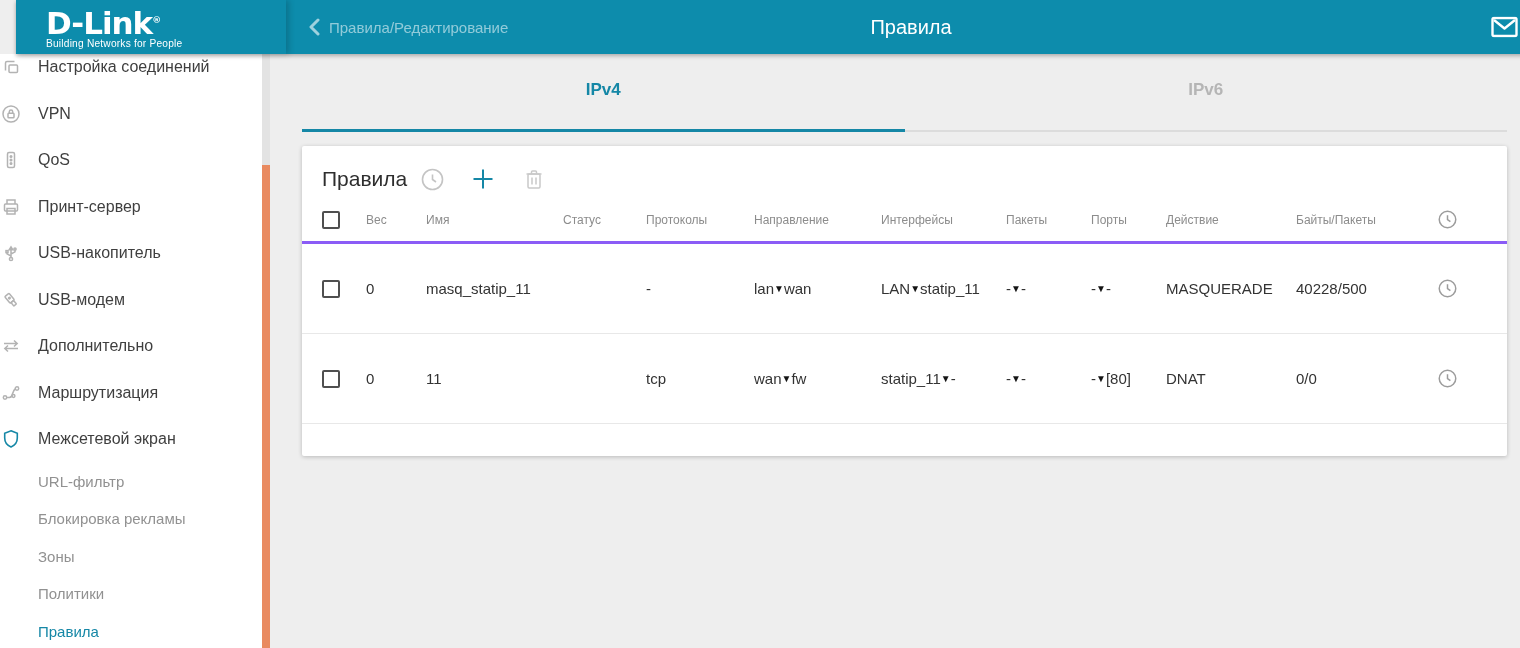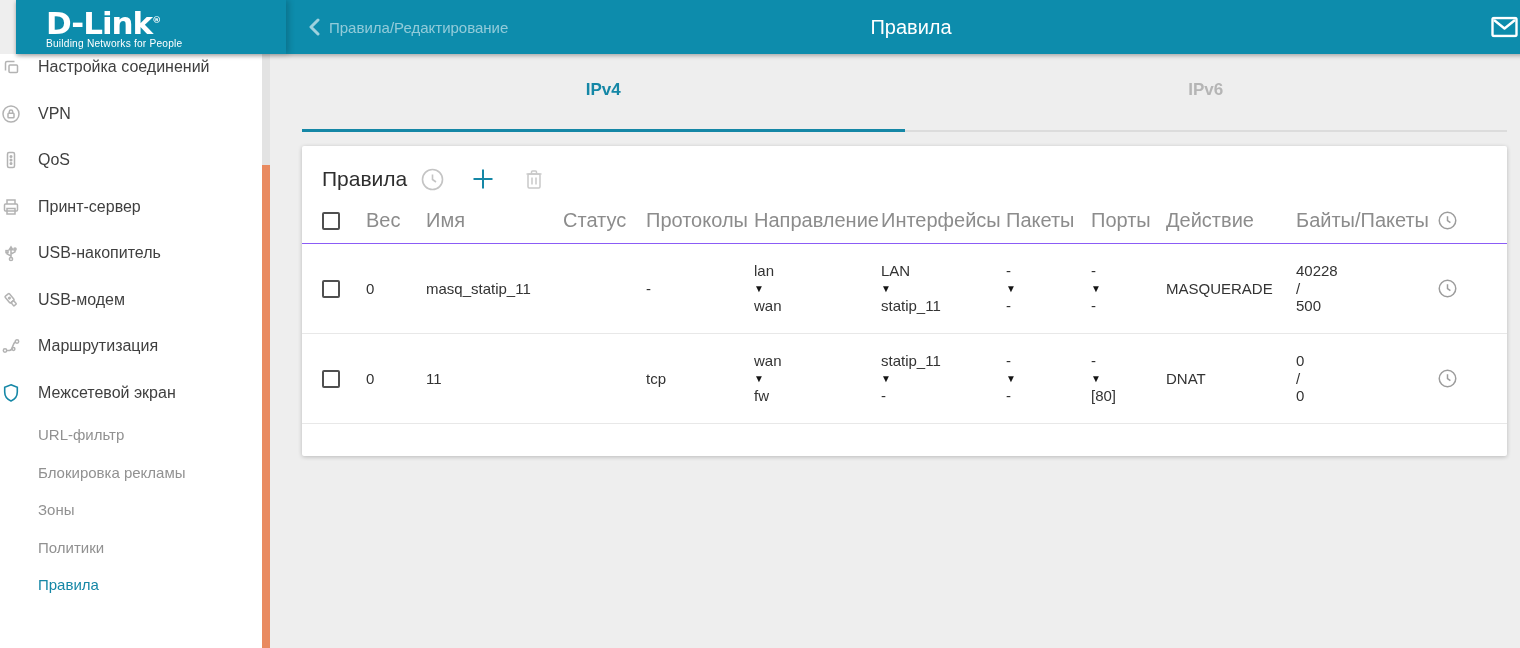--- a/index.html
+++ b/index.html
@@ -93,29 +93,29 @@
   .head-icon{margin-left:14px;line-height:0;cursor:pointer;}
   .head-icon.plus{margin-left:26px;}
   .head-icon.trash{margin-left:28px;}
 
   .grid{
     display:grid;
     grid-template-columns:44px 60px 137px 83px 108px 127px 125px 85px 75px 130px 142px 1fr;
     align-items:center;
     padding:0 20px;
   }
-  .theader{min-height:46px;border-bottom:1px solid #8b5cf6;color:#8c8c8c;font-size:20px;}
+  .theader{min-height:46px;border-bottom:3px solid #8b5cf6;color:#8c8c8c;font-size:12px;}
   .trow{min-height:90px;border-bottom:1px solid #e8e8e8;font-size:15px;color:#333;cursor:pointer;}
   .table-footer{height:32px;}
 
   .cb{
     width:18px;height:18px;border:2px solid #4f4f4f;border-radius:2px;
     background:#fff;cursor:pointer;
   }
-  .stack{display:flex;flex-direction:column;line-height:17.5px;}
+  .stack{display:flex;flex-direction:row;line-height:17.5px;align-items:center;}
   .tri{font-size:10px;color:#141414;line-height:17.5px;}
   .dot{width:16px;height:16px;border-radius:50%;background:var(--status_green);margin-left:9px;}
   .row-clock{line-height:0;cursor:pointer;}
   svg{display:block;}
 </style>
 </head>
 <body>
 
 <div class="topbar-wrap">
   <div class="logo">
@@ -207,20 +207,29 @@
             <g transform="rotate(-40 10 10)">
               <rect x="7.2" y="3.5" width="5.6" height="8.5" rx="1"></rect>
               <rect x="8.3" y="12" width="3.4" height="4.5" rx="0.6"></rect>
               <circle cx="10" cy="7.5" r="0.8" fill="#b3b3b3"></circle>
             </g>
           </svg>
       </span>
       <span>USB-модем</span>
     </div>
 
+    <div class="nav-item">
+      <span class="nav-icon">
+        <svg width="20" height="20" viewBox="0 0 20 20" fill="none" stroke="#b3b3b3" stroke-width="1.5">
+            <path d="M3 7.5 h13 M13 4.5 l3.2 3 -3.2 3"></path>
+            <path d="M17 12.5 h-13 M7 9.5 l-3.2 3 3.2 3"></path>
+          </svg>
+      </span>
+      <span>Дополнительно</span>
+    </div>
 
     <div class="nav-item">
       <span class="nav-icon">
         <svg width="20" height="20" viewBox="0 0 20 20" fill="none" stroke="#b3b3b3" stroke-width="1.5">
             <circle cx="4" cy="14.5" r="1.7"></circle>
             <circle cx="16" cy="5.5" r="1.7"></circle>
             <circle cx="12.5" cy="13" r="1.4"></circle>
             <path d="M5.7 14.5 h3 c2.5 0 3-7 5.5-8.5"></path>
             <path d="M8.7 14.2 c1.2 0 1.8-0.6 2.5-1"></path>
           </svg>

